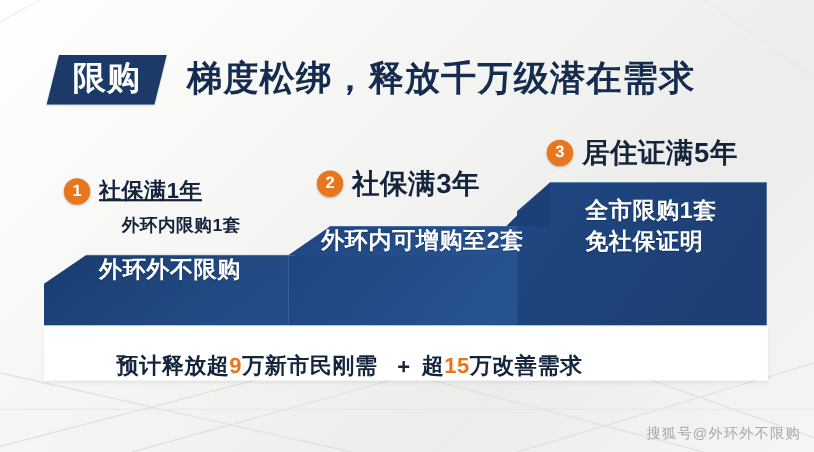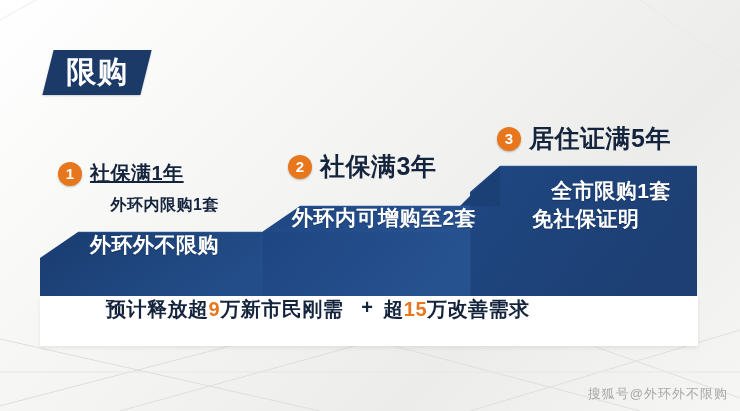--- a/index.html
+++ b/index.html
@@ -128,33 +128,33 @@
   #step1 .head-text { font-size: 20px; text-decoration: underline; }
   #step1 .l2 { margin-left: 32px; margin-top: 8px; }
   #step1 .l3 { margin-left: 32px; margin-top: 15px; }
 
   
   #step2 { left: 288px; top: 150px; }
   #step2 .l2 { margin-left: 4px; margin-top: 21px; }
 
   
   #step3 { left: 497px; top: 122px; }
-  #step3 .l2 { margin-left: 35px; margin-top: 22px; text-align: right; }
+  #step3 .l2 { margin-left: 35px; margin-top: 22px; }
   #step3 .l3 { margin-left: 35px; }
 
   
   .summary {
     position: absolute;
     left: 40px;
     top: 296px;
     width: 658px;
     height: 50px;
     background: #ffffff;
     display: flex;
-    align-items: flex-start;
+    align-items: flex-end;
     box-shadow: 0 2px 4px rgba(0,0,0,0.07);
   }
   .sum-cell {
     color: #15243d;
     font-size: 20px;
     font-weight: bold;
     white-space: nowrap;
     letter-spacing: 0.5px;
   }
   .sum-a { margin-left: 66px; }
@@ -229,20 +229,21 @@
 
     <line x1="78" y1="232" x2="262" y2="232" stroke="#3463a4" stroke-width="1" opacity="0.5"></line>
     <line x1="300" y1="206" x2="470" y2="206" stroke="#3463a4" stroke-width="1" opacity="0.5"></line>
     <line x1="500" y1="166" x2="697" y2="166" stroke="#3463a4" stroke-width="1" opacity="0.5"></line>
   </svg>
 
   <div class="title-row">
     <div class="badge">
       <span>限购</span>
     </div>
+    <div class="headline">梯度松绑，释放千万级潜在需求</div>
   </div>
 
   <div class="step" id="step1">
     <div class="step-head">
       <div class="num">1</div>
       <div class="head-text">社保满1年</div>
     </div>
     <div class="line-dark l2">外环内限购1套</div>
     <div class="line-light l3">外环外不限购</div>
   </div>

